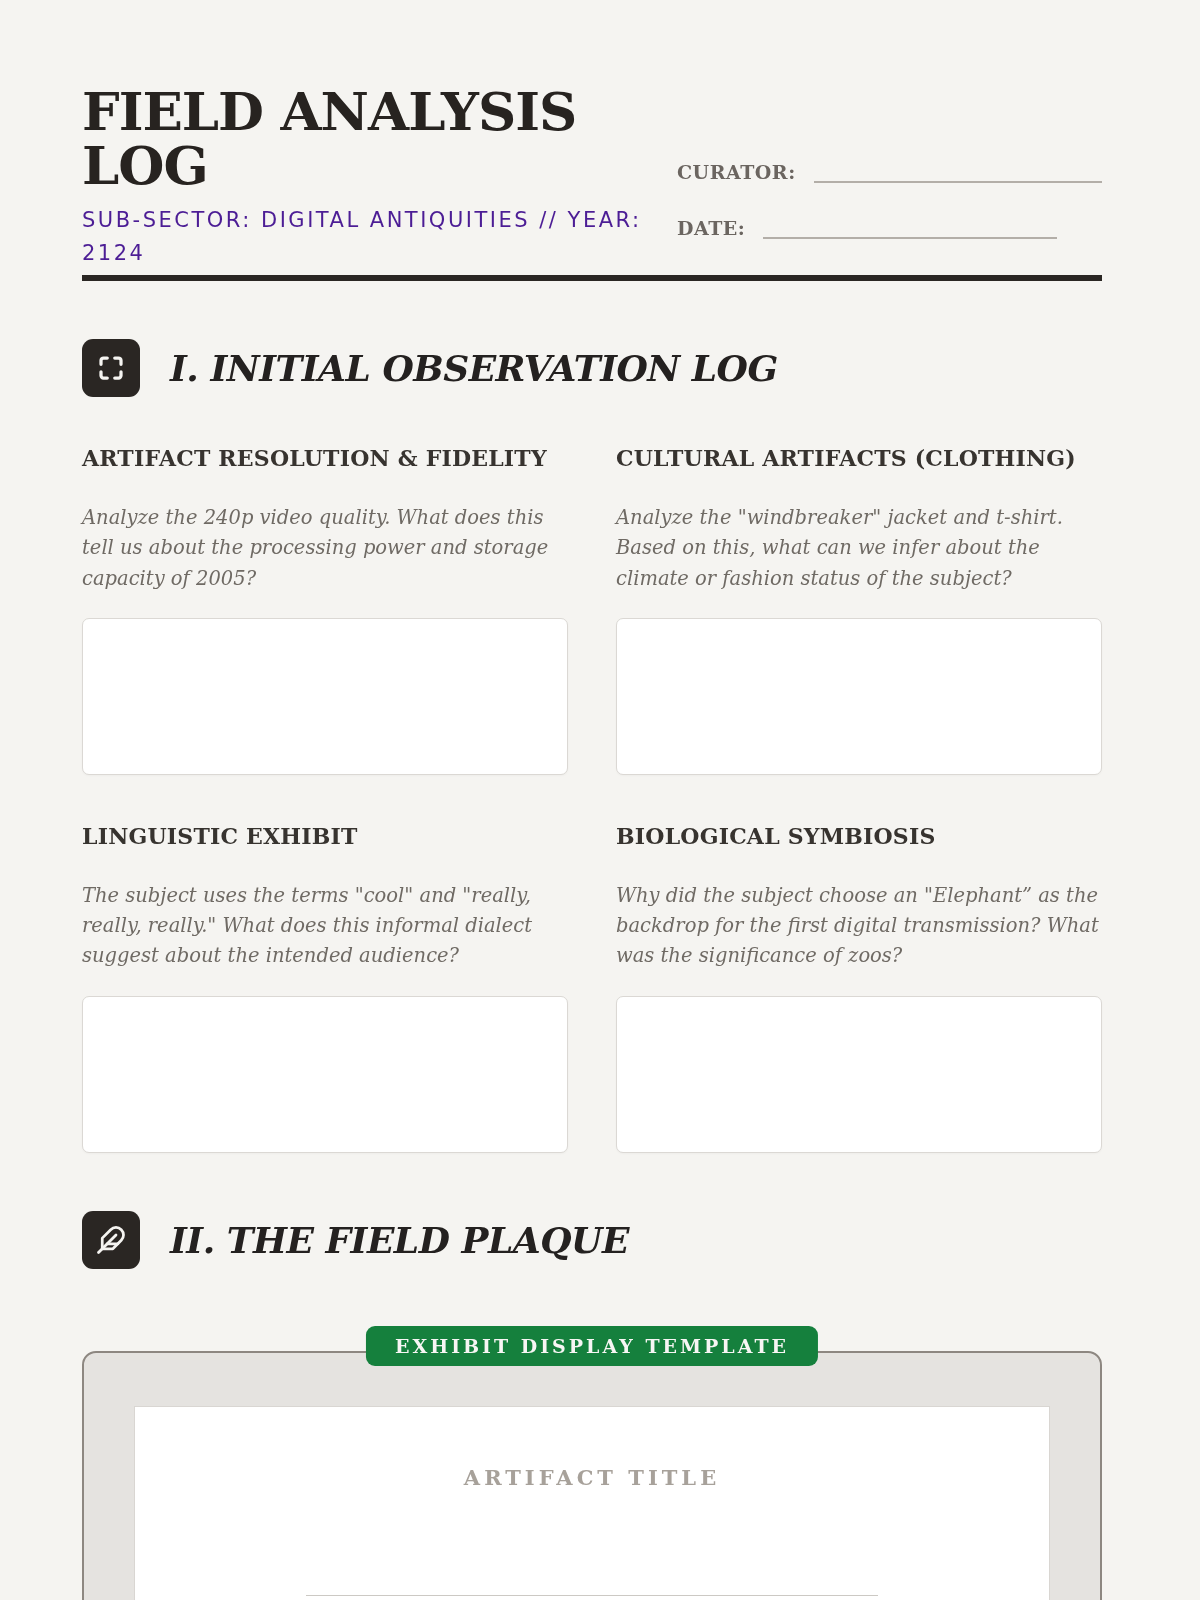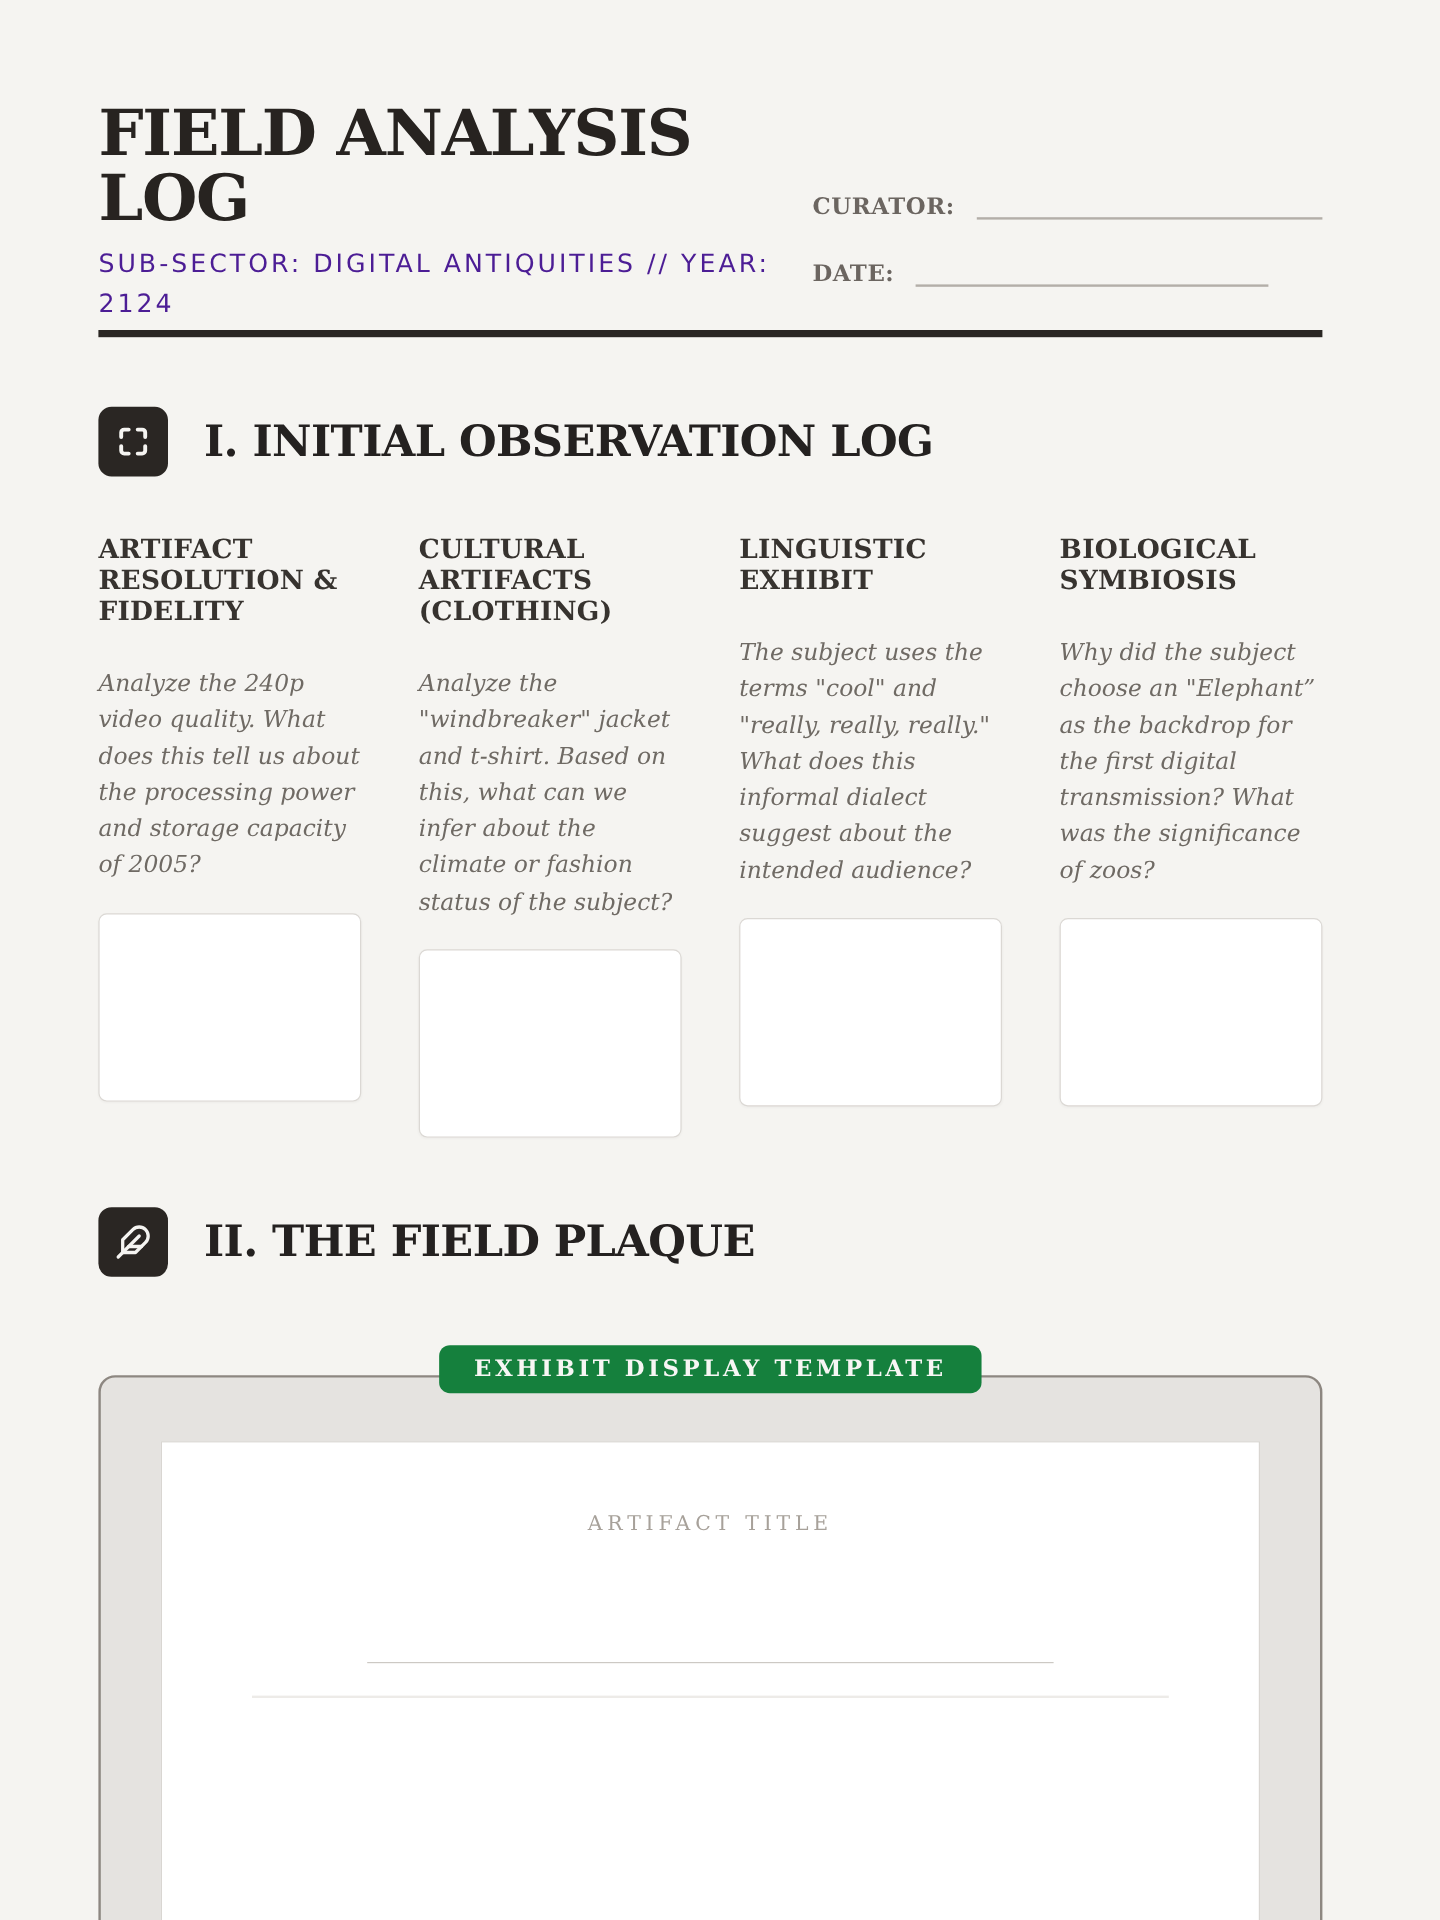--- a/index.html
+++ b/index.html
@@ -89,26 +89,27 @@
     align-items: center;
     justify-content: center;
   }
   .section-icon svg { display: block; }
   .section-title {
     margin: 0;
     font-size: 36px;
     font-weight: 900;
     letter-spacing: -0.5px;
     color: #242120;
+    font-style: italic;
   }
 
   
   .q-grid {
     display: grid;
-    grid-template-columns: 1fr 1fr 1fr 1fr;
+    grid-template-columns: 1fr 1fr;
     column-gap: 60px;
     row-gap: 48px;
     margin-top: 48px;
     gap: 48px;
   }
   .q-title {
     margin: 0;
     font-size: 22px;
     font-weight: 800;
     color: #37332f;
@@ -160,22 +161,22 @@
   }
   .plaque-card {
     background: #ffffff;
     border: 1px solid #d9d6d2;
     height: 560px;
     box-sizing: border-box;
     padding: 58px 75px 0 75px;
   }
   .artifact-title-label {
     text-align: center;
-    font-size: 17px;
-    font-weight: 400;
+    font-size: 21px;
+    font-weight: 700;
     letter-spacing: 4px;
     color: #a7a19a;
   }
   .artifact-title-line {
     width: 572px;
     margin: 104px auto 0 auto;
     border-bottom: 1px solid #ccc9c4;
     height: 1px;
   }
   .plaque-divider {

